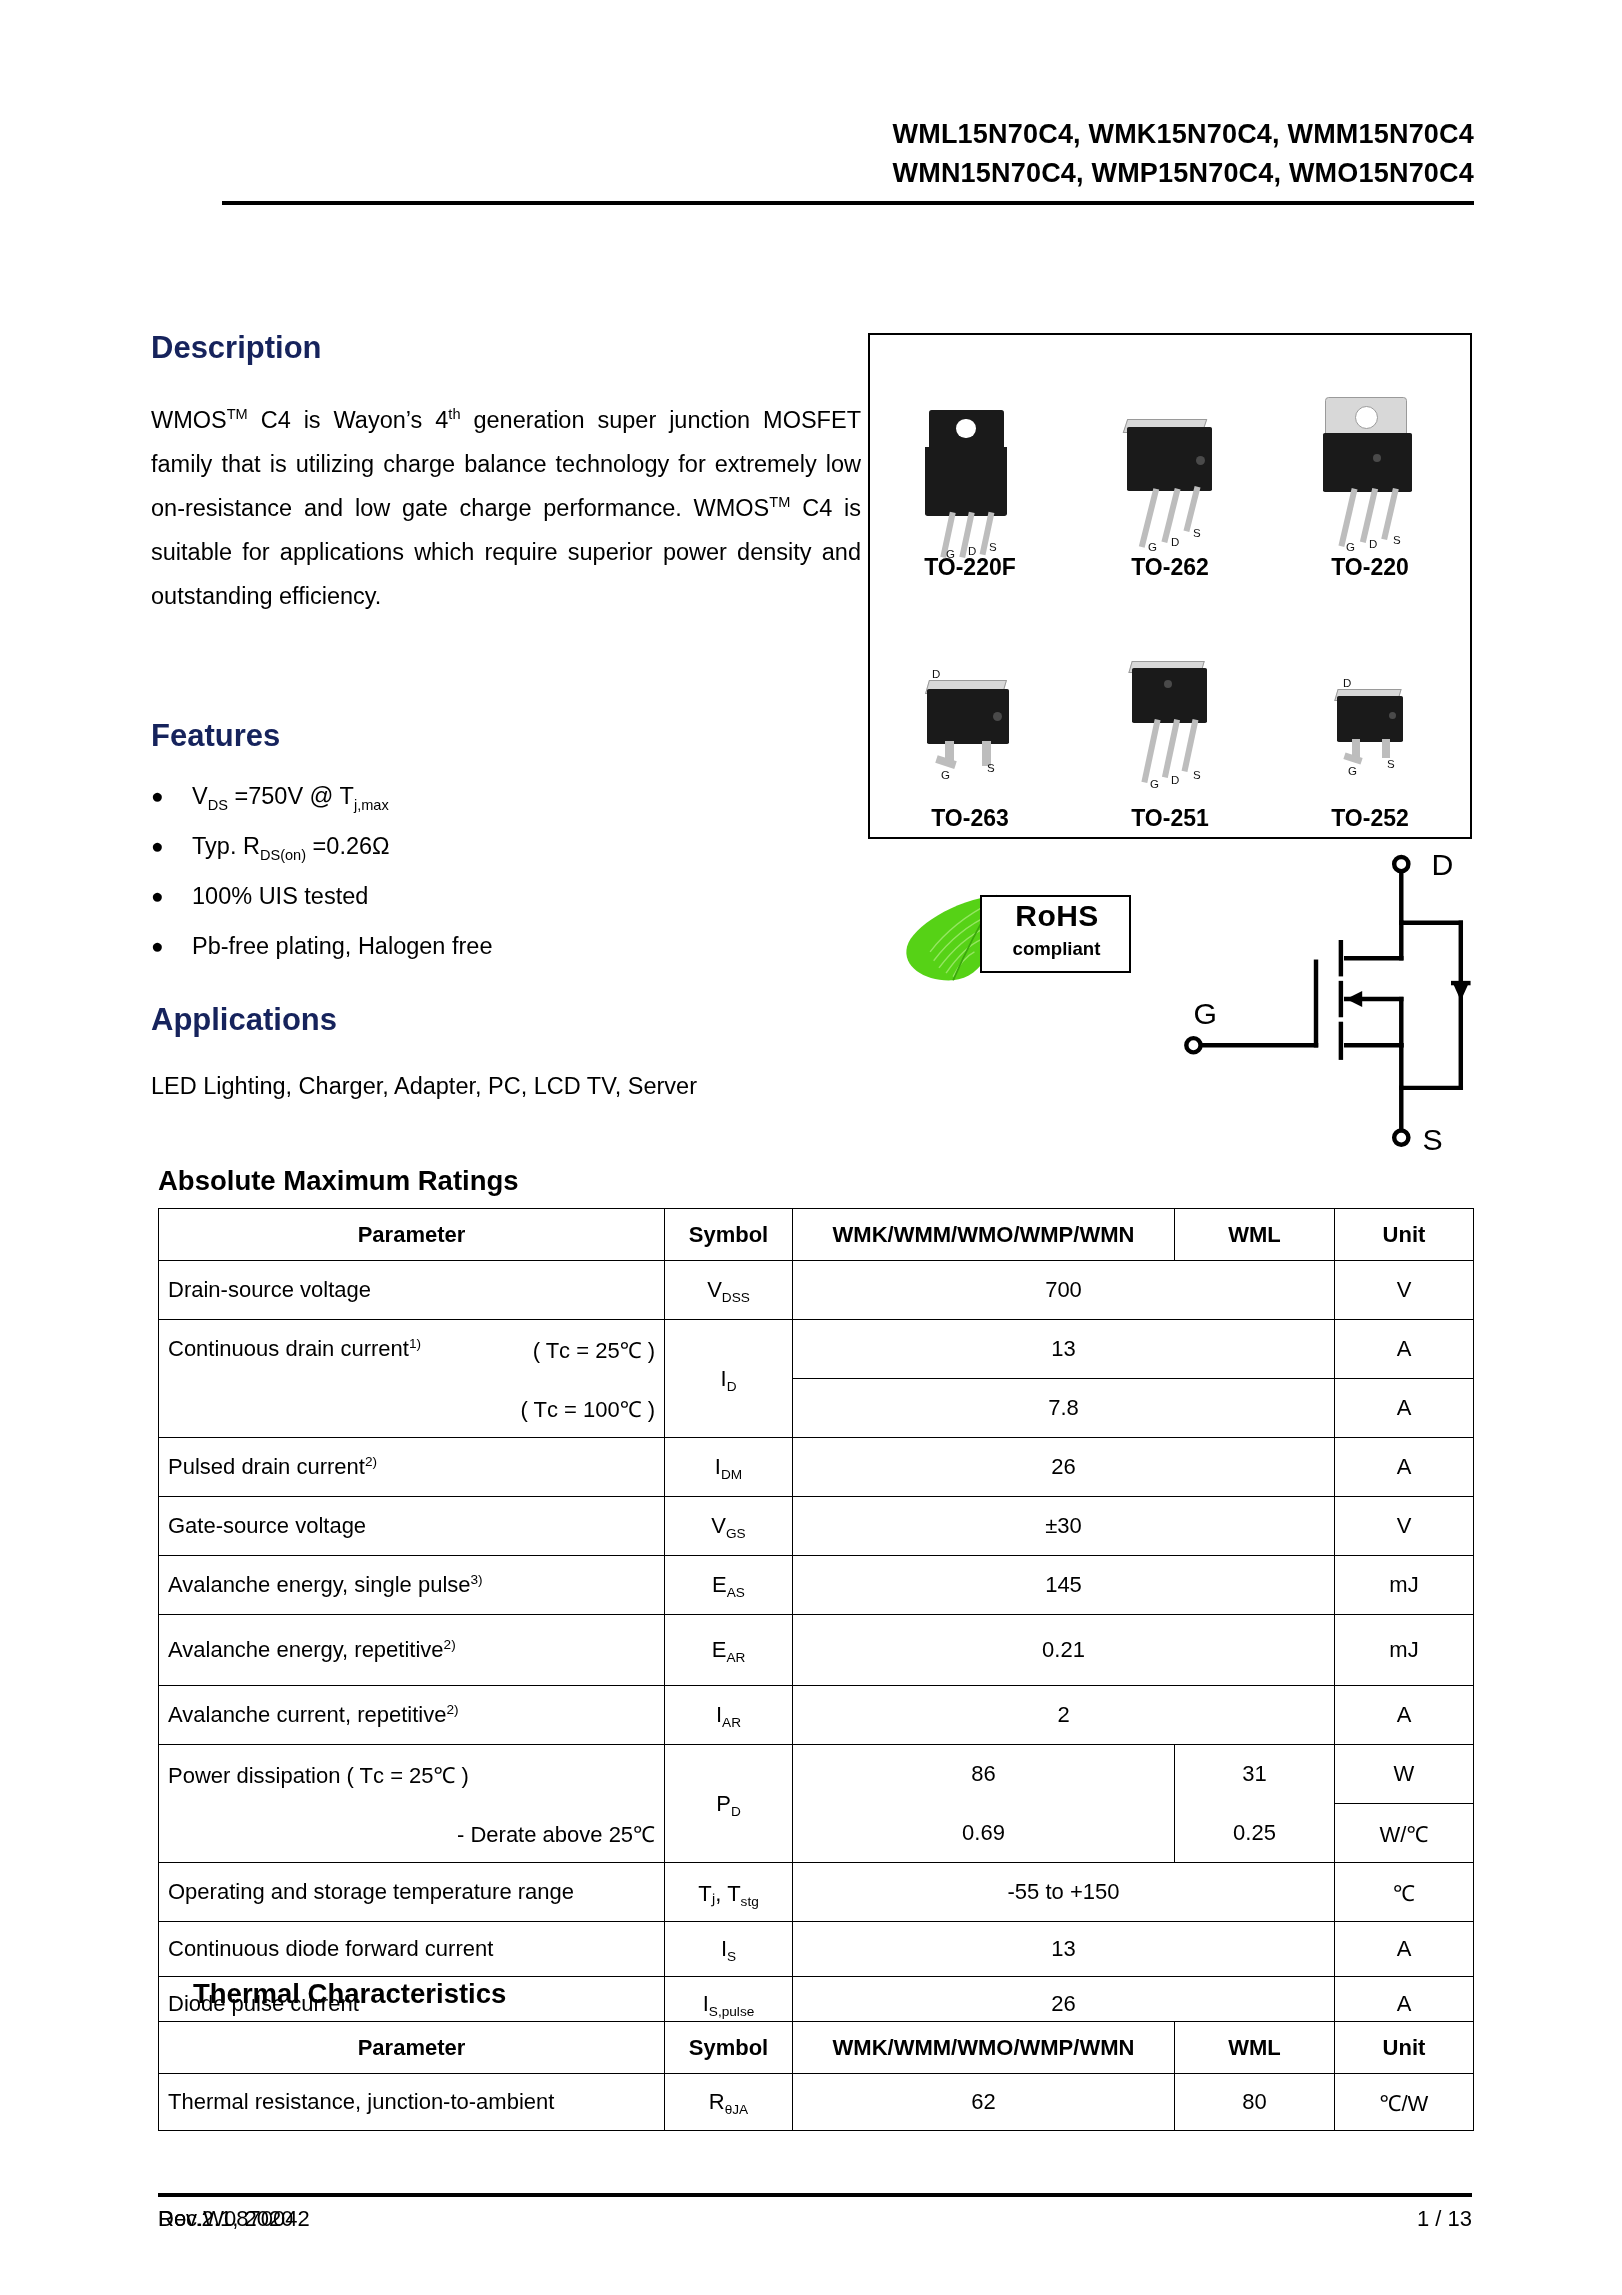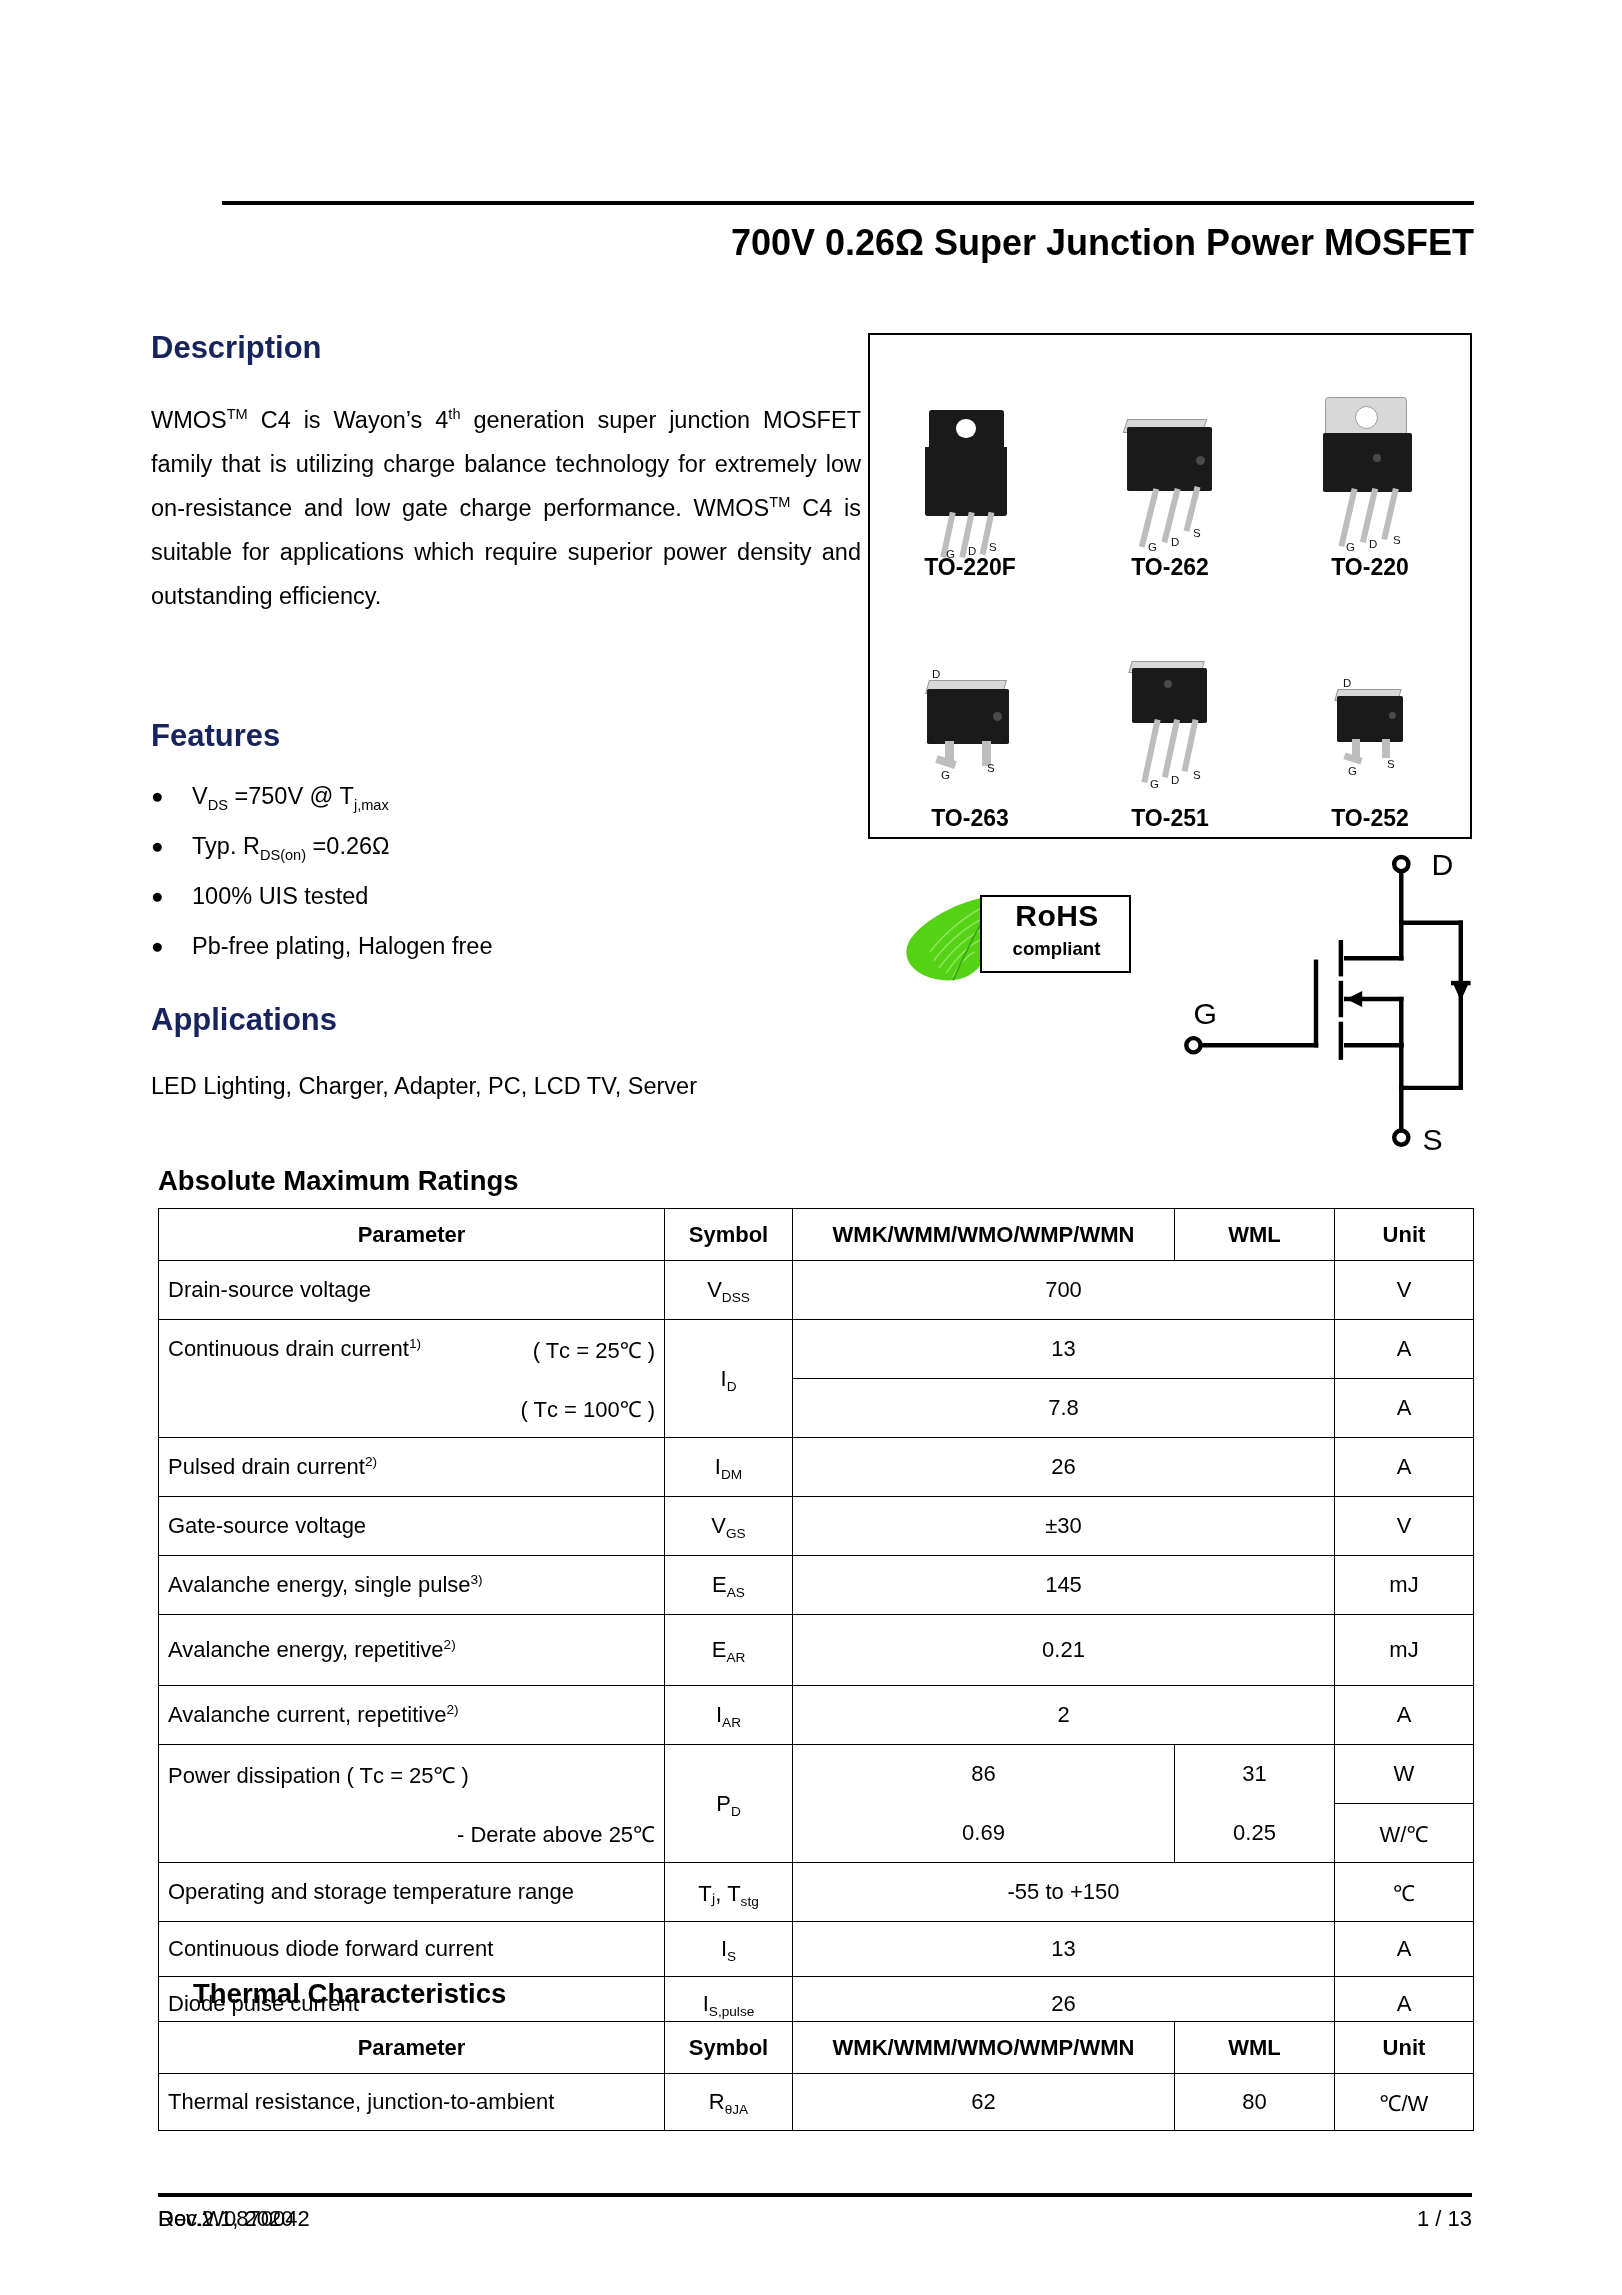--- a/index.html
+++ b/index.html
@@ -97,22 +97,25 @@
   .foot-rule { position:absolute; left:158px; top:2193px; width:1314px; height:3.6px; background:#000; }
   .foot { position:absolute; left:158px; top:2206px; width:1314px;
           display:flex; justify-content:space-between; font-size:22px; }
   .foot .mid { position:absolute; left:0; width:1314px; }
 </style>
 </head>
 <body>
 
 <div class="page">
 
+  <div class="hdr">
+    <div class="line">WML15N70C4, WMK15N70C4, WMM15N70C4</div>
+    <div class="line">WMN15N70C4, WMP15N70C4, WMO15N70C4</div>
+  </div>
   <div class="hdr-rule"></div>
-  <div class="title">700V 0.26Ω Super Junction Power MOSFET</div>
 
   <div id="sec-desc" class="h-blue">Description</div>
   <div class="desc-body"><span>WMOS</span><sup>TM</sup><span> C4 is Wayon’s 4</span><sup>th</sup><span> generation super junction MOSFET family that is utilizing charge balance technology for extremely low on-resistance and low gate charge performance. WMOS</span><sup>TM</sup><span> C4 is suitable for applications which require superior power density and outstanding efficiency.</span></div>
 
   <div id="sec-feat" class="h-blue">Features</div>
   <div class="feat-list">
     <div class="feat-item">
       <span class="feat-bullet">●</span>
       <span class="feat-txt"><span>V</span><sub>DS</sub><span> =750V @ T</span><sub>j,max</sub></span>
     </div>

